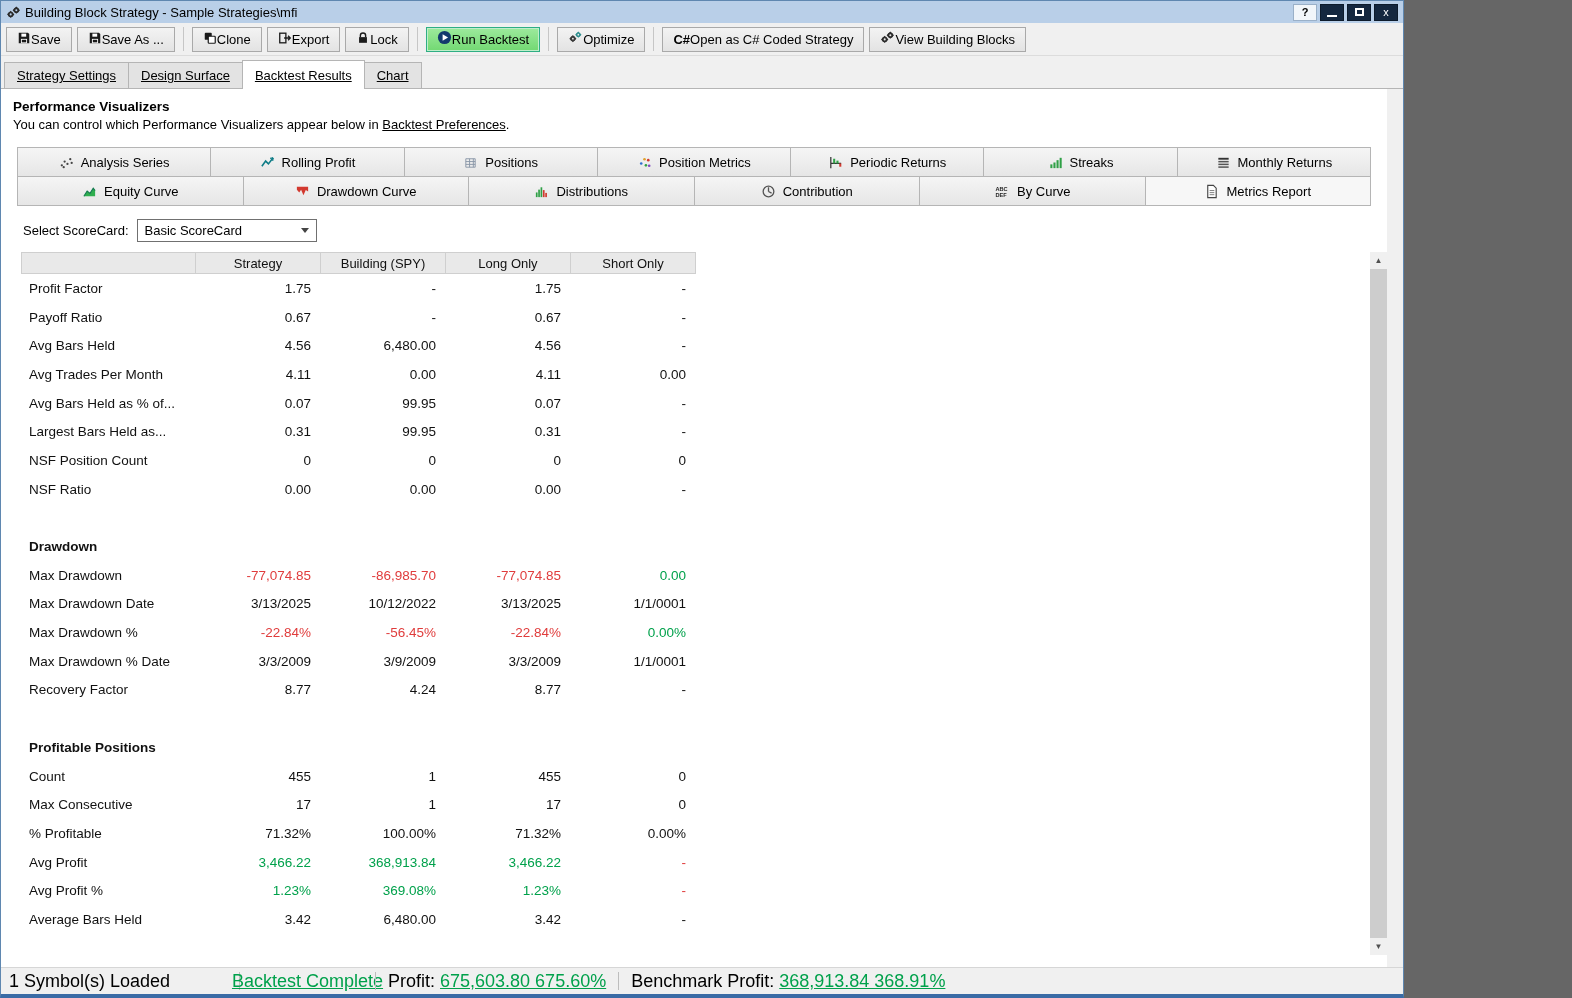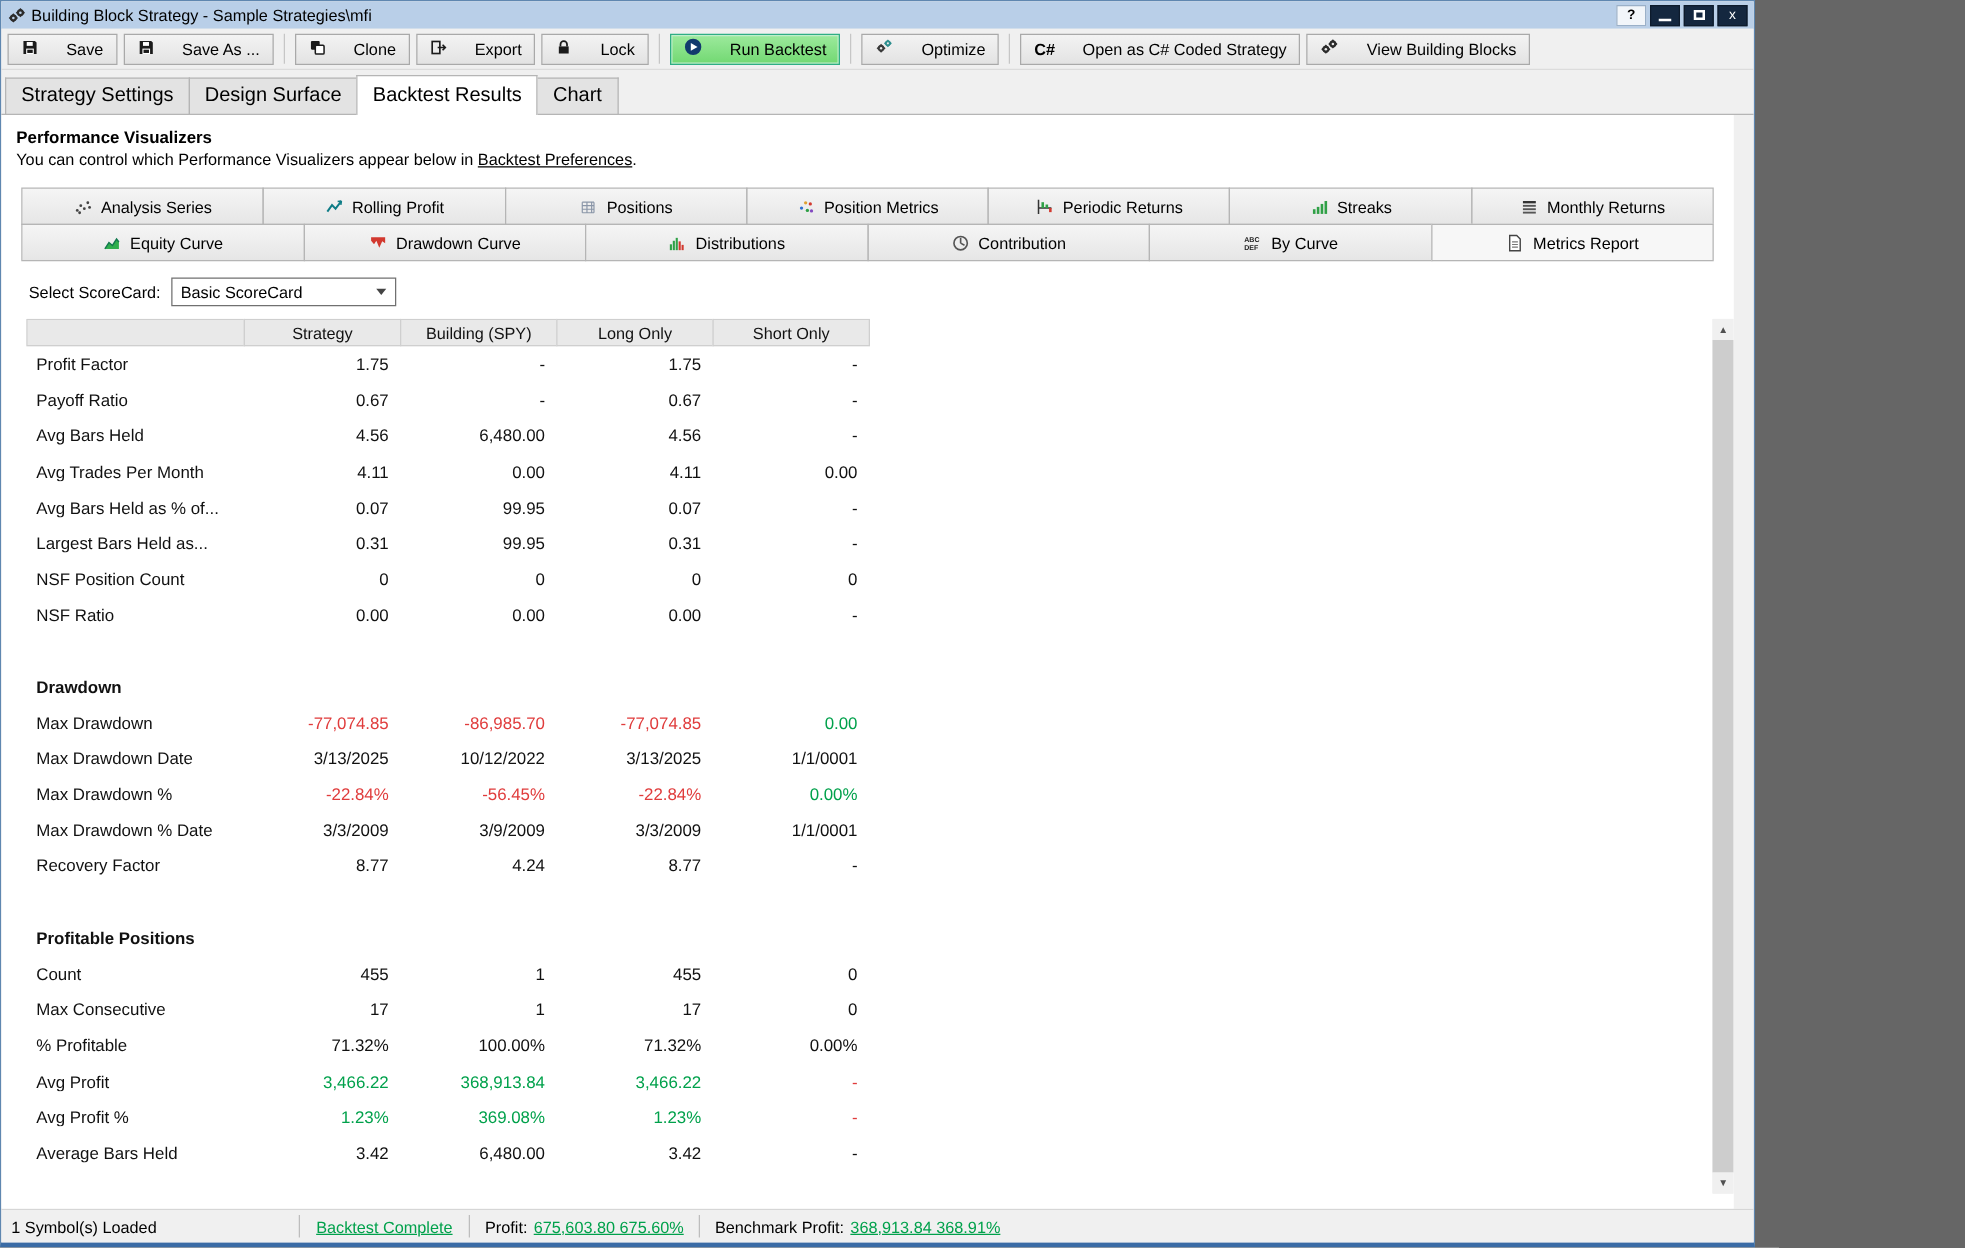--- a/index.html
+++ b/index.html
@@ -26,40 +26,41 @@
   .win-btn.help { background:#f2f6fa; border:1px solid #9ab0c8; color:#000; font-weight:bold; }
   .win-btn.dark { background:#14273f; color:#fff; border:1px solid #0d1b2c; }
   .min-glyph { width:10px; height:2px; background:#fff; margin-top:7px; }
   .max-glyph { width:9px; height:8px; border:2px solid #fff; }
   
   .toolbar {
     flex:0 0 33px; display:flex; align-items:center; gap:5px;
     padding:3px 5px; background:#f0f0f0; border-bottom:1px solid #dcdcdc;
   }
   .tb-btn {
-    display:flex; align-items:center; gap:22px; height:25px; padding:0 10px;
+    display:flex; align-items:center; gap:0; height:25px; padding:0 10px;
     background:linear-gradient(#f3f3f3,#e3e3e3); border:1px solid #a9a9a9;
     font-size:13px; color:#000; cursor:default; white-space:nowrap;
   }
   .tb-btn.run {
     background:linear-gradient(#9dea9d,#72d872); border:1px solid #2fae84;
     box-shadow:0 0 0 1px #bfeecb inset;
   }
   .tb-sep { width:1px; height:24px; background:#c6c6c6; margin:0 3px; flex:0 0 1px; }
   .csharp-ic { font-weight:bold; font-size:13px; }
   
   .tabstrip {
     flex:0 0 30px; display:flex; align-items:flex-end; padding:4px 3px 0 3px;
     background:#f0f0f0; position:relative;
   }
   .tabstrip::after { content:""; position:absolute; left:0; right:0; bottom:0; height:1px; background:#b5b5b5; }
   .tab {
-    padding:5px 12px 6px; font-size:16px; background:#e3e3e3;
+    padding:5px 12px 6px; font-size:13px; background:#e3e3e3;
     border:1px solid #b5b5b5; border-bottom:none; margin-right:-1px; position:relative;
     cursor:default;
+    text-decoration:underline;
   }
   .tab.active { background:#fff; z-index:2; padding-top:7px; }
   
   .content { flex:1 1 auto; background:#f0f0f0; position:relative; overflow:hidden; display:flex; }
   .content-white {
     background:#fff; flex:1; margin-right:16px; padding:8px 12px 0 12px;
     display:flex; flex-direction:column; overflow:hidden;
   }
   .perf-title { font-weight:bold; font-size:13.5px; margin:2px 0 3px 0; }
   .perf-sub { font-size:13px; margin:0 0 2px 0; }
@@ -103,21 +104,21 @@
   .vscroll { position:absolute; top:0; right:0; bottom:0; width:17px; background:#f0f0f0; }
   .sb-arrow {
     position:absolute; left:0; width:17px; height:17px; display:flex; align-items:center;
     justify-content:center; font-size:8px; color:#505050; background:#f0f0f0; cursor:default;
   }
   .sb-arrow.up { top:0; } .sb-arrow.down { bottom:0; }
   .sb-thumb { position:absolute; left:0; top:17px; bottom:17px; width:17px; background:#cdcdcd; }
   
   .statusbar {
     flex:0 0 27px; background:#f0f0f0; border-top:1px solid #d6d6d6;
-    display:flex; align-items:center; font-size:13px; color:#000;
+    display:flex; align-items:center; font-size:18px; color:#000;
   }
   .sb-seg { display:flex; align-items:center; gap:5px; padding:0 12px; white-space:nowrap; }
   .sb-seg.first { width:238px; padding-left:8px; }
   .sb-seg.center { width:135px; justify-content:center; }
   .sb-vsep { width:1px; height:18px; background:#bdbdbd; }
   .green { color:var(--pos,#00a14b);text-decoration:underline; }
 </style>
 </head>
 <body style="--pos: #00A14B; --neg: #E03C3C;">
 

